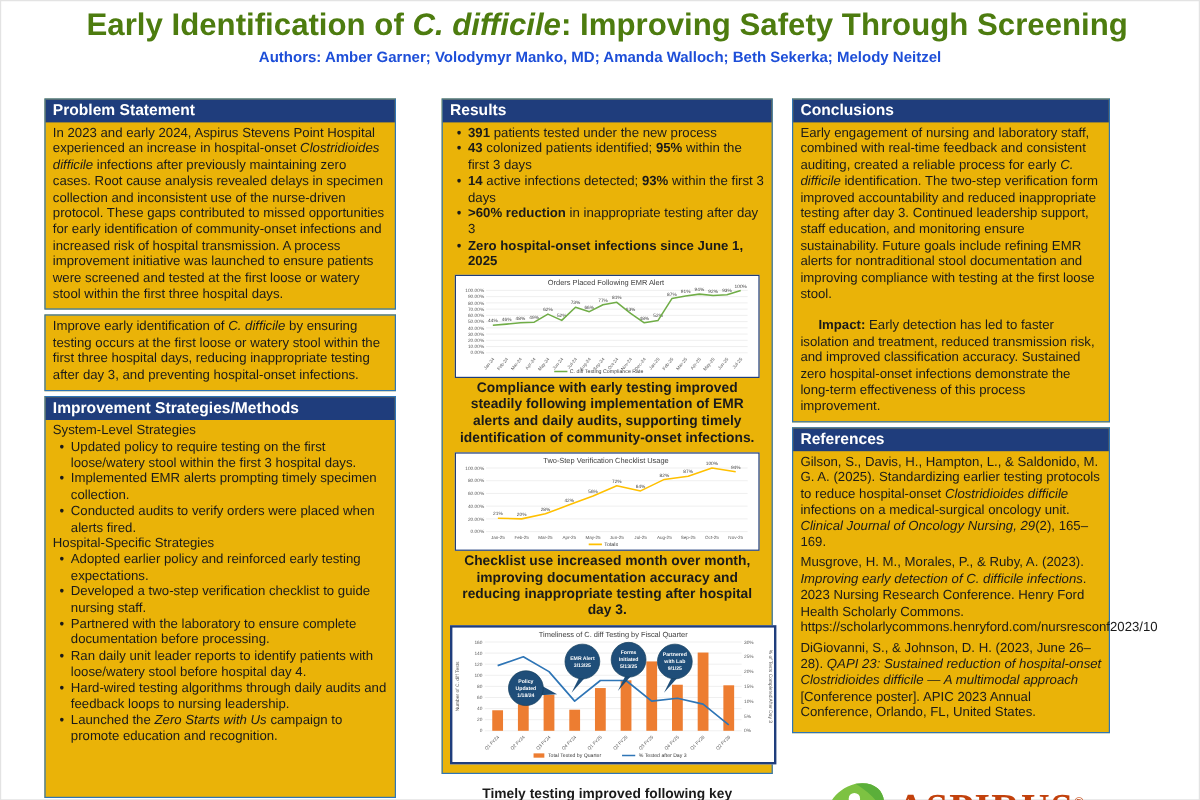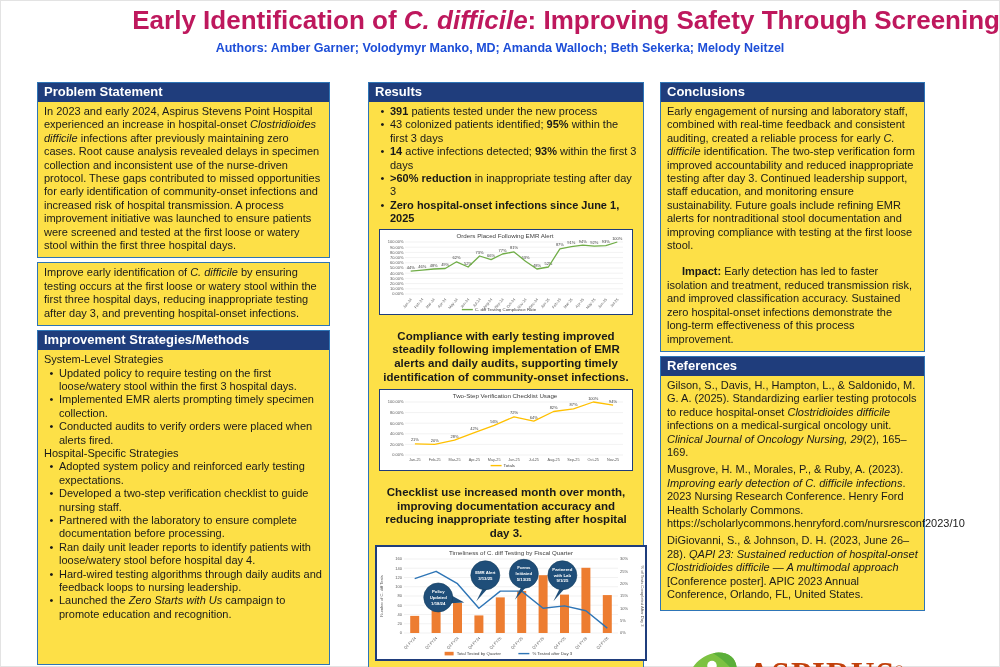--- a/index.html
+++ b/index.html
@@ -1,37 +1,37 @@
 <!DOCTYPE html>
 <html><head>
 <meta charset="utf-8">
 <style>
   html,body{margin:0;padding:0;background:#fff;}
   .poster{position:relative;width:1000px;height:667px;background:#fff;overflow:hidden;
           font-family:"Liberation Sans",sans-serif;color:#1a1a1a;box-shadow:inset 0 0 0 1px #e3e3e3;}
-  .title{position:absolute;top:5px;left:0;right:0;text-align:right;font-size:26px;font-weight:bold;color:#be185d;margin-left:12px;}
+  .title{position:absolute;top:5px;left:0;right:0;text-align:center;font-size:26px;font-weight:bold;color:#4d7c0f;margin-left:12px;}
   .title .it{font-style:italic;}
   .authors{position:absolute;top:41px;left:0;right:0;text-align:center;font-size:12.5px;font-weight:bold;color:#1d4ed8;}
   .col{position:absolute;top:82px;display:flex;flex-direction:column;gap:4px;height:583px;}
   .col-left{left:37px;width:293px;}
   .col-mid{left:368px;width:276px;}
   .col-right{left:660px;width:265px;}
-  .sec{border:1.6px solid #2E75B6;background:#fde047;box-sizing:border-box;}
+  .sec{border:1.6px solid #2E75B6;background:#eab308;box-sizing:border-box;}
   .col-left .sec:last-child{flex:1;}
   .sec-h{background:#1F3D7C;color:#fff;font-weight:bold;font-size:13px;padding:1px 6px 3px;}
   .sec-b{padding:3px 6px 5px;font-size:11px;line-height:1.22;}
   .subh{font-weight:normal;}
   .bullet{display:flex;align-items:flex-start;}
   .bullet .dot{flex:0 0 15px;text-align:center;}
   .bullet .btxt{flex:1;}
   .ko-label{font-weight:bold;font-size:11.5px;margin-bottom:1px;}
   .chartbox{border:1.3px solid #1F3D7C;margin:3px auto 2px;width:252px;background:#fff;box-sizing:content-box;}
   .chartbox.big{width:268px;border-width:2.5px;}
   .chartbox svg{display:block;}
-  .caption{font-weight:bold;text-align:center;font-size:11.5px;line-height:1.2;margin:15px 6px 4px;}
+  .caption{font-weight:bold;text-align:center;font-size:11.5px;line-height:1.2;margin:3px 6px 4px;}
   .caption-outside{margin:7px 4px 0;}
   #conclusions-body p{margin:0 0 13px;}
   #conclusions-body p:last-child{margin-bottom:0;}
   #references-body p{margin:0 0 4px;}
   .logo{margin-top:34px;display:flex;align-items:center;justify-content:center;gap:4px;}
   .logo-text{display:flex;flex-direction:column;align-items:center;}
   .logo-brand{font-family:"Liberation Serif",serif;font-weight:bold;font-size:33px;line-height:1;color:#c2410c;letter-spacing:1px;}
   .logo-brand .reg{font-size:11px;vertical-align:super;}
   .logo-sub{font-size:10px;font-weight:bold;letter-spacing:8px;color:#1D5AA0;margin-top:1px;padding-left:8px;}
 </style>
@@ -64,21 +64,21 @@
             <span class="dot">•</span>
             <span class="btxt"><span>Implemented EMR alerts prompting timely specimen collection.</span></span>
           </div>
           <div class="bullet">
             <span class="dot">•</span>
             <span class="btxt"><span>Conducted audits to verify orders were placed when alerts fired.</span></span>
           </div>
           <div class="subh">Hospital-Specific Strategies</div>
           <div class="bullet">
             <span class="dot">•</span>
-            <span class="btxt"><span>Adopted system policy and reinforced early testing expectations.</span></span>
+            <span class="btxt"><span>Adopted earlier policy and reinforced early testing expectations.</span></span>
           </div>
           <div class="bullet">
             <span class="dot">•</span>
             <span class="btxt"><span>Developed a two-step verification checklist to guide nursing staff.</span></span>
           </div>
           <div class="bullet">
             <span class="dot">•</span>
             <span class="btxt"><span>Partnered with the laboratory to ensure complete documentation before processing.</span></span>
           </div>
           <div class="bullet">
@@ -101,21 +101,21 @@
     <div class="sec">
       <div class="sec-h">Results</div>
       <div class="sec-b">
         <div id="outcomes">
             <div class="bullet">
               <span class="dot">•</span>
               <span class="btxt"><span style="font-weight: bold;">391</span><span> patients tested under the new process</span></span>
             </div>
             <div class="bullet">
               <span class="dot">•</span>
-              <span class="btxt"><span style="font-weight: normal; margin-top: 32px;">43</span><span> colonized patients identified; </span><span style="font-weight: bold;">95%</span><span> within the first 3 days</span></span>
+              <span class="btxt"><span style="font-weight: bold; margin-top: 32px;">43</span><span> colonized patients identified; </span><span style="font-weight: bold;">95%</span><span> within the first 3 days</span></span>
             </div>
             <div class="bullet">
               <span class="dot">•</span>
               <span class="btxt"><span style="font-weight: bold;">14</span><span> active infections detected; </span><span style="font-weight: bold;">93%</span><span> within the first 3 days</span></span>
             </div>
             <div class="bullet">
               <span class="dot">•</span>
               <span class="btxt"><span style="font-weight: bold;">&gt;60% reduction</span><span> in inappropriate testing after day 3</span></span>
             </div>
             <div class="bullet">

